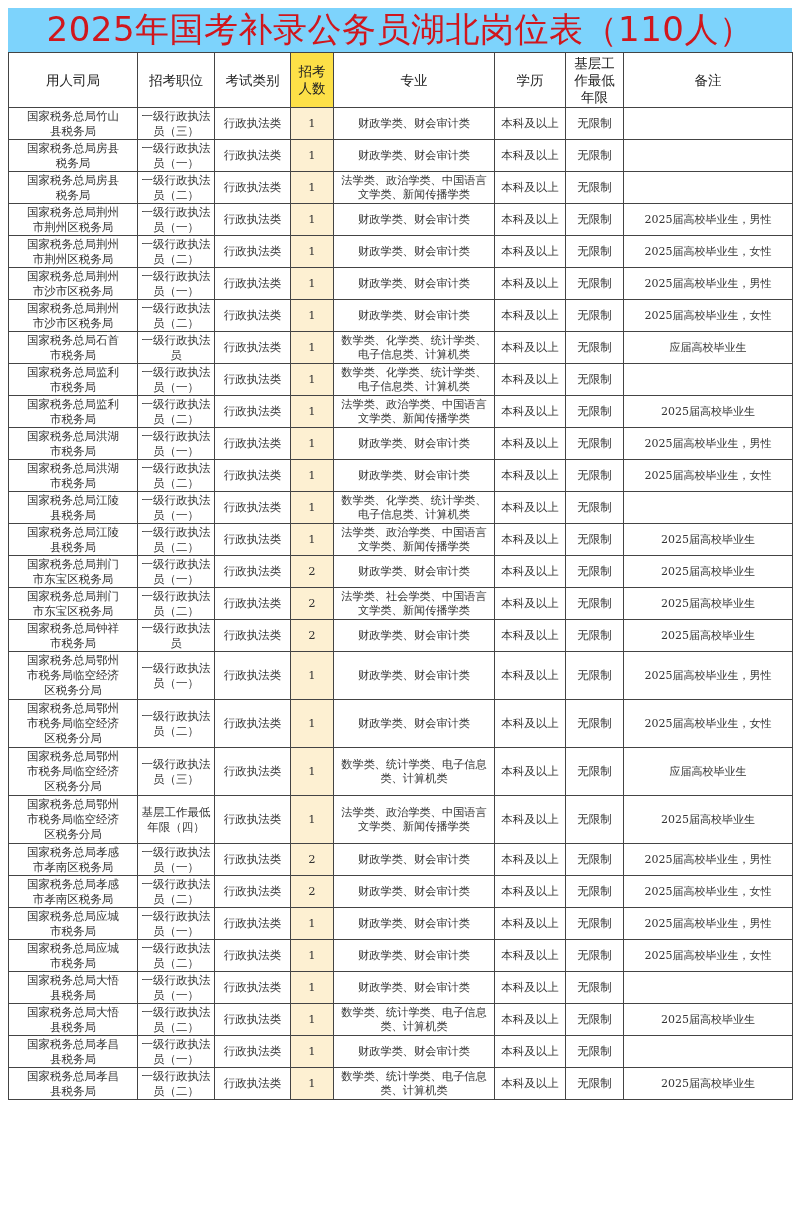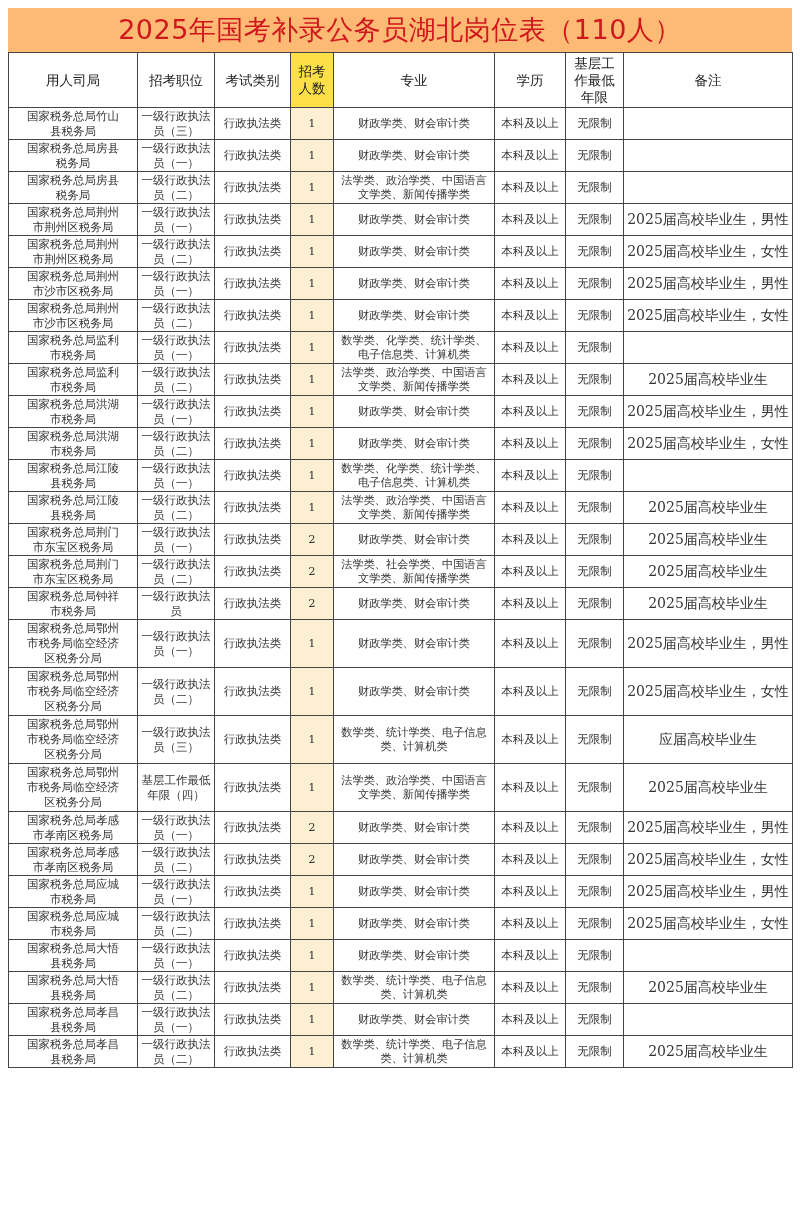--- a/index.html
+++ b/index.html
@@ -3,24 +3,24 @@
 <meta charset="utf-8">
 <style>
   html, body { margin: 0; padding: 0; background: #ffffff; }
   body {
     width: 800px; height: 1221px; overflow: hidden;
     font-family: "DejaVu Serif", "Liberation Serif", serif;
     color: #222;
   }
   .sheet { position: absolute; left: 8px; top: 8px; width: 784px; }
   .title-band {
-    height: 44px; background: #fdba74;
+    height: 44px; background: #7dd3fc;
     display: flex; align-items: center; justify-content: center;
     color: #d0171d; font-family: "DejaVu Sans", "Liberation Sans", sans-serif;
-    font-size: 27px; letter-spacing: 0.5px; font-weight: normal;
+    font-size: 34px; letter-spacing: 0.5px; font-weight: normal;
   }
   table {
     border-collapse: collapse; width: 784px; table-layout: fixed;
     border: 1.5px solid #333;
   }
   th, td {
     border: 1px solid #444; padding: 0 2px; text-align: center; vertical-align: middle;
     line-height: 15px; overflow: hidden;
   }
   th {
@@ -28,21 +28,21 @@
     font-weight: normal; font-size: 13.5px; height: 54px; color: #222;
     line-height: 17px;
   }
   td { font-size: 11.5px; color: #333; }
   .c-count { background: #fdf0d2; }
   th.c-count { background: #fde047; }
   tr.h2 td { height: 31px; }
   tr.h3 td { height: 47px; }
   td.org { padding: 0 16px; line-height: 15px; }
   td.major { line-height: 14px; font-size: 11.2px; text-align: center; }
-  td.note { font-size: 14px; }
+  td.note { font-size: 11px; }
 </style>
 </head>
 <body>
 
 <div class="sheet">
   <div class="title-band">2025年国考补录公务员湖北岗位表（110人）</div>
   <table>
     <colgroup>
       <col style="width:129px">
       <col style="width:77px">
@@ -130,20 +130,30 @@
           <td class="org">国家税务总局荆州市沙市区税务局</td>
           <td>一级行政执法员（二）</td>
           <td>行政执法类</td>
           <td class="c-count">1</td>
           <td class="major">财政学类、财会审计类</td>
           <td>本科及以上</td>
           <td>无限制</td>
           <td class="note">2025届高校毕业生，女性</td>
         </tr>
         <tr class="h2">
+          <td class="org">国家税务总局石首市税务局</td>
+          <td>一级行政执法员</td>
+          <td>行政执法类</td>
+          <td class="c-count">1</td>
+          <td class="major">数学类、化学类、统计学类、电子信息类、计算机类</td>
+          <td>本科及以上</td>
+          <td>无限制</td>
+          <td class="note">应届高校毕业生</td>
+        </tr>
+        <tr class="h2">
           <td class="org">国家税务总局监利市税务局</td>
           <td>一级行政执法员（一）</td>
           <td>行政执法类</td>
           <td class="c-count">1</td>
           <td class="major">数学类、化学类、统计学类、电子信息类、计算机类</td>
           <td>本科及以上</td>
           <td>无限制</td>
           <td class="note"></td>
         </tr>
         <tr class="h2">

